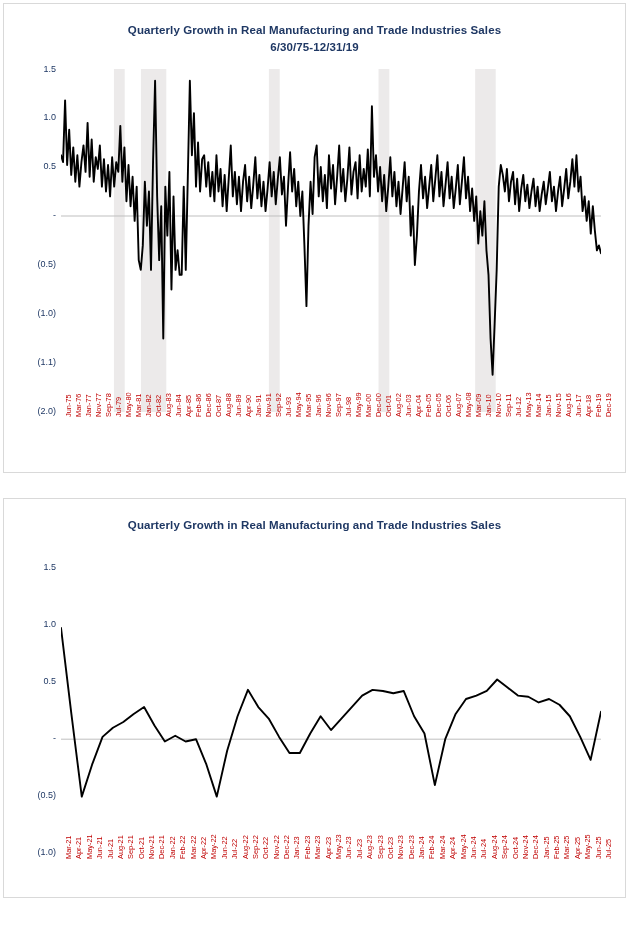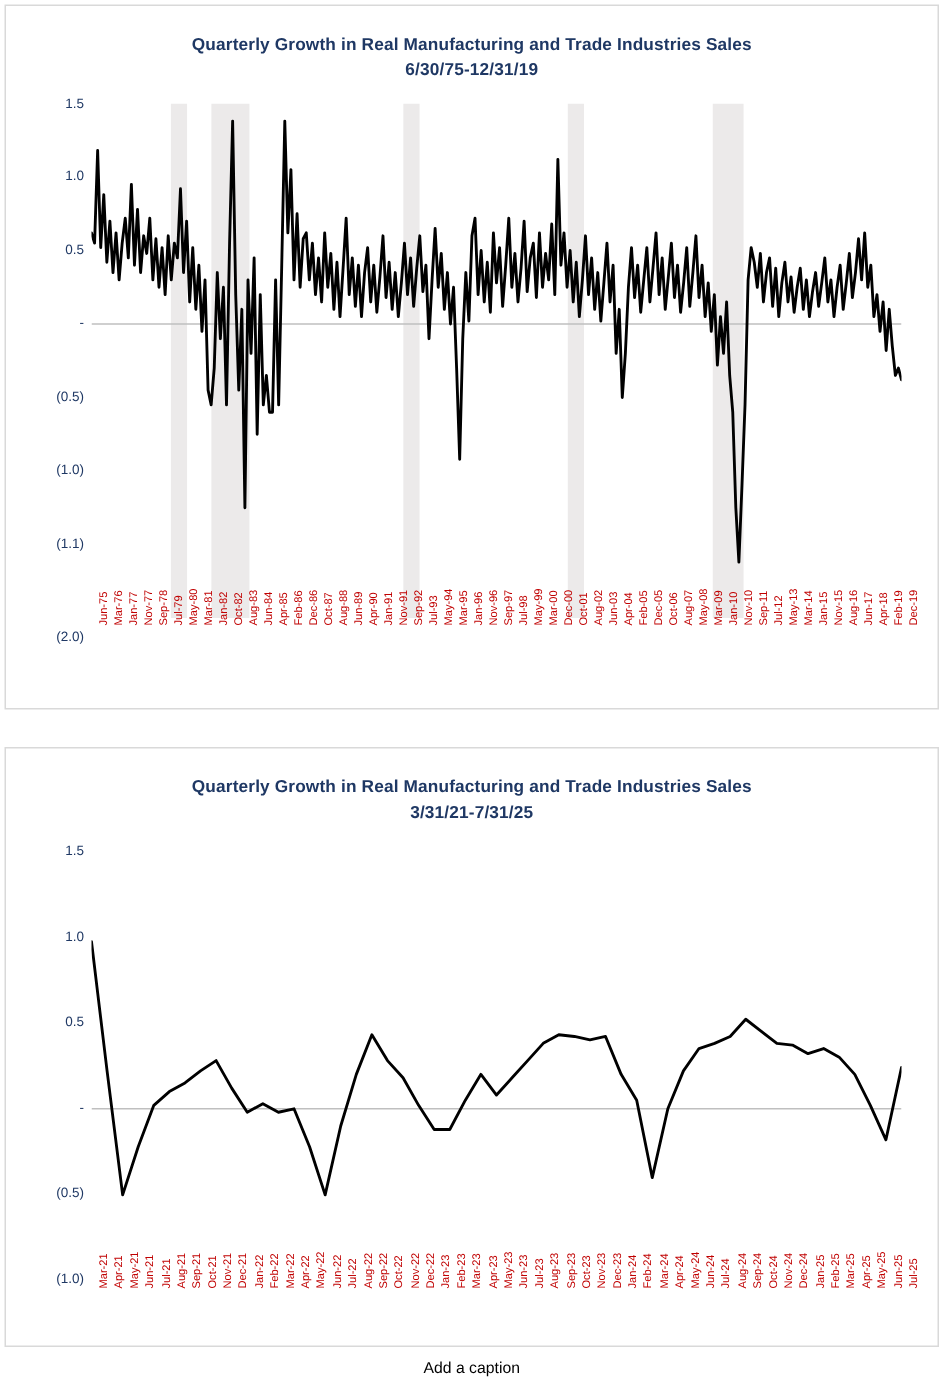--- a/index.html
+++ b/index.html
@@ -96,21 +96,21 @@
       <span class="line2">6/30/75-12/31/19</span>
     </div>
 
     <div class="axis-label" style="left:10px; top:60px; width:42px;">1.5</div>
     <div class="axis-label" style="left:10px; top:108px; width:42px;">1.0</div>
     <div class="axis-label" style="left:10px; top:157px; width:42px;">0.5</div>
     <div class="axis-label" style="left:10px; top:206px; width:42px;">-</div>
     <div class="axis-label" style="left:10px; top:255px; width:42px;">(0.5)</div>
     <div class="axis-label" style="left:10px; top:304px; width:42px;">(1.0)</div>
     <div class="axis-label" style="left:10px; top:353px; width:42px;">(1.1)</div>
-    <div class="axis-label" style="left:10px; top:402px; width:42px;margin-top:13px;">(2.0)</div>
+    <div class="axis-label" style="left:10px; top:402px; width:42px;">(2.0)</div>
 
     <div class="plot" id="plot-top" style="left:57px; top:65px; width:540px; height:343px;">
       <svg id="svg-top" width="540" height="343" viewBox="0 0 540 343" preserveAspectRatio="none">
           <rect x="52.92" y="0" width="10.799999999999997" height="343" class="recession"></rect>
           <rect x="79.92" y="0" width="25.379999999999995" height="343" class="recession"></rect>
           <rect x="207.9" y="0" width="10.800000000000011" height="343" class="recession"></rect>
           <rect x="317.52" y="0" width="10.800000000000011" height="343" class="recession"></rect>
           <rect x="414.18" y="0" width="20.52000000000004" height="343" class="recession"></rect>
           <line x1="0" x2="540" y1="147" y2="147" class="zeroline"></line>
           <path d="M 0.00 86.24 L 2.05 93.10 L 4.09 31.36 L 6.14 96.04 L 8.18 60.76 L 10.23 105.84 L 12.27 78.40 L 14.32 112.70 L 16.36 86.24 L 18.41 117.60 L 20.45 93.10 L 22.50 76.44 L 24.55 102.90 L 26.59 53.90 L 28.64 107.80 L 30.68 70.56 L 32.73 112.70 L 34.77 88.20 L 36.82 99.96 L 38.86 76.44 L 40.91 117.60 L 42.95 90.16 L 45.00 122.50 L 47.05 96.04 L 49.09 127.40 L 51.14 88.20 L 53.18 117.60 L 55.23 93.10 L 57.27 102.90 L 59.32 56.84 L 61.36 112.70 L 63.41 78.40 L 65.45 132.30 L 67.50 96.04 L 69.55 137.20 L 71.59 107.80 L 73.64 151.90 L 75.68 117.60 L 77.73 191.10 L 79.77 200.90 L 81.82 176.40 L 83.86 112.70 L 85.91 156.80 L 87.95 122.50 L 90.00 200.90 L 92.05 93.10 L 94.09 11.76 L 96.14 127.40 L 98.18 191.10 L 100.23 137.20 L 102.27 269.50 L 104.32 117.60 L 106.36 166.60 L 108.41 102.90 L 110.45 220.50 L 112.50 127.40 L 114.55 200.90 L 116.59 181.30 L 118.64 205.80 L 120.68 205.80 L 122.73 117.60 L 124.77 200.90 L 126.82 107.80 L 128.86 11.76 L 130.91 86.24 L 132.95 44.10 L 135.00 117.60 L 137.05 73.50 L 139.09 122.50 L 141.14 90.16 L 143.18 86.24 L 145.23 117.60 L 147.27 93.10 L 149.32 127.40 L 151.36 102.90 L 153.41 132.30 L 155.45 86.24 L 157.50 122.50 L 159.55 99.96 L 161.59 137.20 L 163.64 105.84 L 165.68 142.10 L 167.73 109.76 L 169.77 76.44 L 171.82 127.40 L 173.86 102.90 L 175.91 135.24 L 177.95 107.80 L 180.00 142.10 L 182.05 112.70 L 184.09 96.04 L 186.14 132.30 L 188.18 107.80 L 190.23 139.16 L 192.27 115.64 L 194.32 88.20 L 196.36 129.36 L 198.41 105.84 L 200.45 137.20 L 202.50 112.70 L 204.55 142.10 L 206.59 119.56 L 208.64 93.10 L 210.68 127.40 L 212.73 102.90 L 214.77 135.24 L 216.82 109.76 L 218.86 88.20 L 220.91 125.44 L 222.95 107.80 L 225.00 156.80 L 227.05 117.60 L 229.09 83.30 L 231.14 122.50 L 233.18 99.96 L 235.23 137.20 L 237.27 112.70 L 239.32 147.00 L 241.36 122.50 L 243.41 176.40 L 245.45 237.16 L 247.50 156.80 L 249.55 112.70 L 251.59 145.04 L 253.64 88.20 L 255.68 76.44 L 257.73 127.40 L 259.77 98.00 L 261.82 132.30 L 263.86 105.84 L 265.91 139.16 L 267.95 86.24 L 270.00 119.56 L 272.05 96.04 L 274.09 135.24 L 276.14 107.80 L 278.18 76.44 L 280.23 122.50 L 282.27 99.96 L 284.32 132.30 L 286.36 109.76 L 288.41 78.40 L 290.45 125.44 L 292.50 102.90 L 294.55 93.10 L 296.59 129.36 L 298.64 86.24 L 300.68 122.50 L 302.73 99.96 L 304.77 117.60 L 306.82 80.36 L 308.86 127.40 L 310.91 37.24 L 312.95 107.80 L 315.00 86.24 L 317.05 122.50 L 319.09 98.00 L 321.14 132.30 L 323.18 105.84 L 325.23 142.10 L 327.27 117.60 L 329.32 88.20 L 331.36 127.40 L 333.41 102.90 L 335.45 137.20 L 337.50 112.70 L 339.55 145.04 L 341.59 119.56 L 343.64 93.10 L 345.68 132.30 L 347.73 107.80 L 349.77 166.60 L 351.82 137.20 L 353.86 196.00 L 355.91 166.60 L 357.95 122.50 L 360.00 96.04 L 362.05 129.36 L 364.09 107.80 L 366.14 139.16 L 368.18 117.60 L 370.23 96.04 L 372.27 132.30 L 374.32 109.76 L 376.36 86.24 L 378.41 127.40 L 380.45 102.90 L 382.50 137.20 L 384.55 115.64 L 386.59 93.10 L 388.64 129.36 L 390.68 107.80 L 392.73 139.16 L 394.77 119.56 L 396.82 96.04 L 398.86 135.24 L 400.91 112.70 L 402.95 88.20 L 405.00 129.36 L 407.05 107.80 L 409.09 142.10 L 411.14 119.56 L 413.18 151.90 L 415.23 127.40 L 417.27 174.44 L 419.32 142.10 L 421.36 166.60 L 423.41 132.30 L 425.45 181.30 L 427.50 205.80 L 429.55 269.50 L 431.59 305.76 L 433.64 254.80 L 435.68 200.90 L 437.73 117.60 L 439.77 96.04 L 441.82 105.84 L 443.86 122.50 L 445.91 99.96 L 447.95 132.30 L 450.00 112.70 L 452.05 102.90 L 454.09 135.24 L 456.14 109.76 L 458.18 142.10 L 460.23 119.56 L 462.27 105.84 L 464.32 132.30 L 466.36 115.64 L 468.41 139.16 L 470.45 122.50 L 472.50 109.76 L 474.55 137.20 L 476.59 117.60 L 478.64 142.10 L 480.68 125.44 L 482.73 112.70 L 484.77 135.24 L 486.82 119.56 L 488.86 102.90 L 490.91 132.30 L 492.95 117.60 L 495.00 142.10 L 497.05 122.50 L 499.09 107.80 L 501.14 137.20 L 503.18 119.56 L 505.23 99.96 L 507.27 129.36 L 509.32 112.70 L 511.36 90.16 L 513.41 117.60 L 515.45 86.24 L 517.50 122.50 L 519.55 107.80 L 521.59 142.10 L 523.64 127.40 L 525.68 151.90 L 527.73 132.30 L 529.77 164.64 L 531.82 137.20 L 533.86 161.70 L 535.91 181.30 L 537.95 176.40 L 540.00 184.24" class="dataline"></path>
@@ -173,21 +173,20 @@
         <div class="xtick" style="left: 580px; top: 413px;">Apr-18</div>
         <div class="xtick" style="left: 590px; top: 413px;">Feb-19</div>
         <div class="xtick" style="left: 600px; top: 413px;">Dec-19</div>
       </div>
   </div>
 
 
   <div class="panel panel-bottom">
     <div class="chart-title" style="top:18px;">
       <span>Quarterly Growth in Real Manufacturing and Trade Industries Sales</span>
-      <span class="line2">3/31/21-7/31/25</span>
     </div>
 
     <div class="axis-label" style="left:10px; top:63px; width:42px;">1.5</div>
     <div class="axis-label" style="left:10px; top:120px; width:42px;">1.0</div>
     <div class="axis-label" style="left:10px; top:177px; width:42px;">0.5</div>
     <div class="axis-label" style="left:10px; top:234px; width:42px;">-</div>
     <div class="axis-label" style="left:10px; top:291px; width:42px;">(0.5)</div>
     <div class="axis-label" style="left:10px; top:348px; width:42px;">(1.0)</div>
 
     <div class="plot" id="plot-bottom" style="left:57px; top:68px; width:540px; height:287px;">
@@ -247,15 +246,14 @@
         <div class="xtick" style="left: 537.692px; top: 360px;">Jan-25</div>
         <div class="xtick" style="left: 548.077px; top: 360px;">Feb-25</div>
         <div class="xtick" style="left: 558.462px; top: 360px;">Mar-25</div>
         <div class="xtick" style="left: 568.846px; top: 360px;">Apr-25</div>
         <div class="xtick" style="left: 579.231px; top: 360px;">May-25</div>
         <div class="xtick" style="left: 589.615px; top: 360px;">Jun-25</div>
         <div class="xtick" style="left: 600px; top: 360px;">Jul-25</div>
       </div>
   </div>
 
-  <div class="caption caption-bottom">Add a caption</div>
 
 </div>
 
 </body></html>

